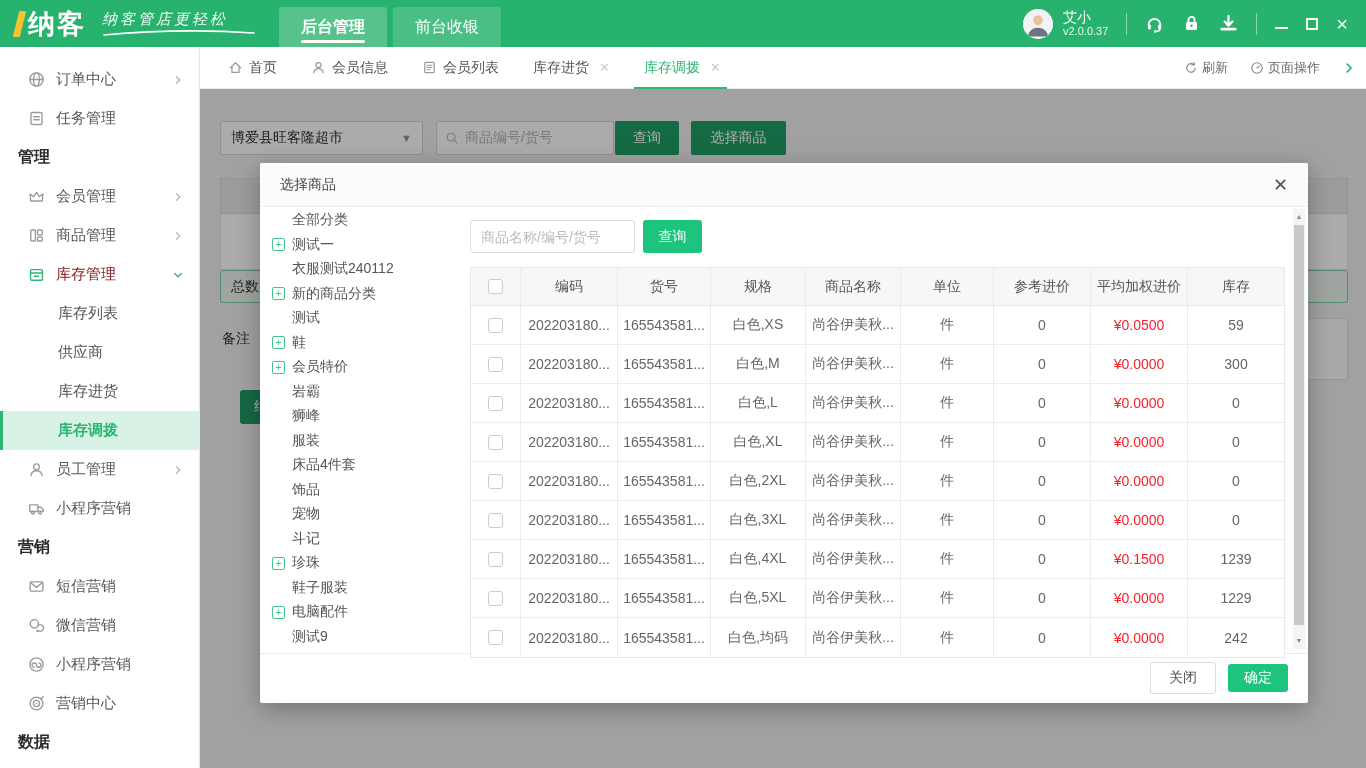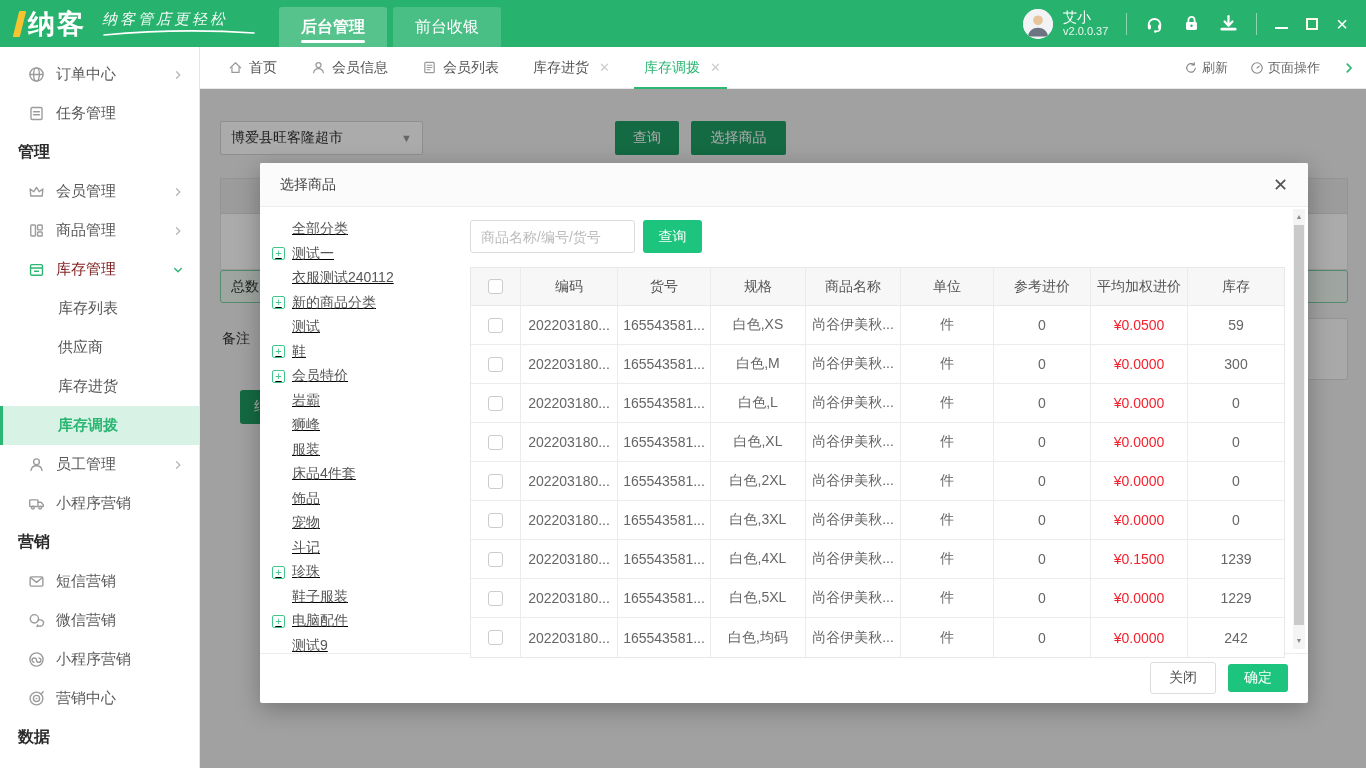--- a/index.html
+++ b/index.html
@@ -29,21 +29,21 @@
   .user-version{font-size:11px;opacity:.9;}
   .v-div{width:1px;height:22px;background:rgba(255,255,255,.45);}
   .tb-icon{width:19px;height:19px;color:#fff;}
   .tb-icon svg{width:19px;height:19px;}
   .win-min{width:13px;height:2px;background:#fff;margin-top:8px;}
   .win-max{width:12px;height:12px;border:2px solid #fdfbe8;}
   .win-close{font-size:20px;line-height:1;font-weight:300;}
 
   
   .sidebar{position:absolute;top:47px;left:0;width:200px;height:721px;background:#fff;
-    border-right:1px solid #e6e6e6;overflow:hidden;z-index:15;padding-top:8px;}
+    border-right:1px solid #e6e6e6;overflow:hidden;z-index:15;padding-top:13px;}
   .side-item,.side-subitem,.side-section{height:39px;display:flex;align-items:center;cursor:pointer;}
   .side-item{padding-left:28px;font-size:15px;color:#595959;}
   .side-item .icn{width:17px;height:17px;color:#9b9b9b;margin-right:11px;flex:none;}
   .side-item .icn svg{width:17px;height:17px;}
   .side-item .chev{margin-left:auto;margin-right:15px;color:#b8b8b8;width:12px;height:12px;}
   .side-item .chev svg{width:12px;height:12px;stroke-width:1.8;}
   .side-item.act{color:#7f1d1d;}
   .side-item.act .icn,.side-item.act .chev{color:#2bb673;}
   .side-section{padding-left:18px;font-size:16px;font-weight:bold;color:#2b2b2b;cursor:default;}
   .side-subitem{padding-left:58px;font-size:15px;color:#555;}
@@ -89,21 +89,21 @@
   .bg-settle{top:301px;left:40px;width:92px;height:34px;border-radius:3px;justify-content:flex-start;padding-left:14px;}
   .overlay{position:absolute;inset:0;background:rgba(0,0,0,.33);z-index:3;}
 
   
   .modal{position:absolute;left:260px;top:163px;width:1048px;height:540px;background:#fff;z-index:30;
     border-radius:2px;box-shadow:0 6px 24px rgba(0,0,0,.28);}
   .m-header{height:44px;background:#fbfbfb;border-bottom:1px solid #ececec;display:flex;align-items:center;
     padding:0 20px;font-size:14px;color:#444;border-radius:2px 2px 0 0;}
   .m-close{margin-left:auto;font-size:18px;color:#555;cursor:pointer;line-height:1;font-weight:300;}
   .m-body{position:relative;height:446px;}
-  .tree{position:absolute;left:12px;top:10px;width:190px;text-decoration:underline;}
+  .tree{position:absolute;left:12px;top:1px;width:190px;}
   .tree-item{height:24.5px;display:flex;align-items:center;font-size:14px;color:#555;cursor:pointer;}
   .expand{width:13px;height:13px;border:1px solid #43c58b;color:#43c58b;font-size:11px;line-height:11px;
     text-align:center;border-radius:2px;margin-right:7px;flex:none;background:#fff;cursor:pointer;}
   .expand-spacer{width:20px;flex:none;}
   .m-search{position:absolute;left:210px;top:13px;width:165px;height:33px;border:1px solid #dcdcdc;border-radius:3px;
     padding:0 10px;font-size:14px;color:#333;outline:none;font-family:inherit;}
   .m-search::placeholder{color:#bbb;}
   .m-query{position:absolute;left:383px;top:13px;width:59px;height:33px;background:#1cc47d;color:#fff;
     font-size:14px;border:none;border-radius:3px;cursor:pointer;}
   .gtable{position:absolute;left:210px;top:60px;width:815px;border:1px solid #e8e8e8;}
@@ -418,20 +418,29 @@
         </svg>
       </span>
   </div>
 </div>
 
 <div class="main">
   <div class="bgc store-select">
     <span>博爱县旺客隆超市</span>
     <span class="store-caret">▼</span>
   </div>
+  <div class="bgc bg-search">
+    <span class="icn">
+        <svg viewBox="0 0 16 16">
+          <circle cx="7" cy="7" r="4.4"></circle>
+          <path d="M10.4 10.4 13.6 13.6"></path>
+        </svg>
+      </span>
+    <span>商品编号/货号</span>
+  </div>
   <button class="bgc gbtn bg-query">查询</button>
   <button class="bgc gbtn bg-pick">选择商品</button>
   <div class="bgc bg-thead"></div>
   <div class="bgc bg-rows"></div>
   <div class="bgc bg-total">
     <span>总数</span>
   </div>
   <span class="bgc bg-remark-label">备注</span>
   <div class="bgc bg-remark-box"></div>
   <button class="bgc gbtn bg-settle">结</button>

